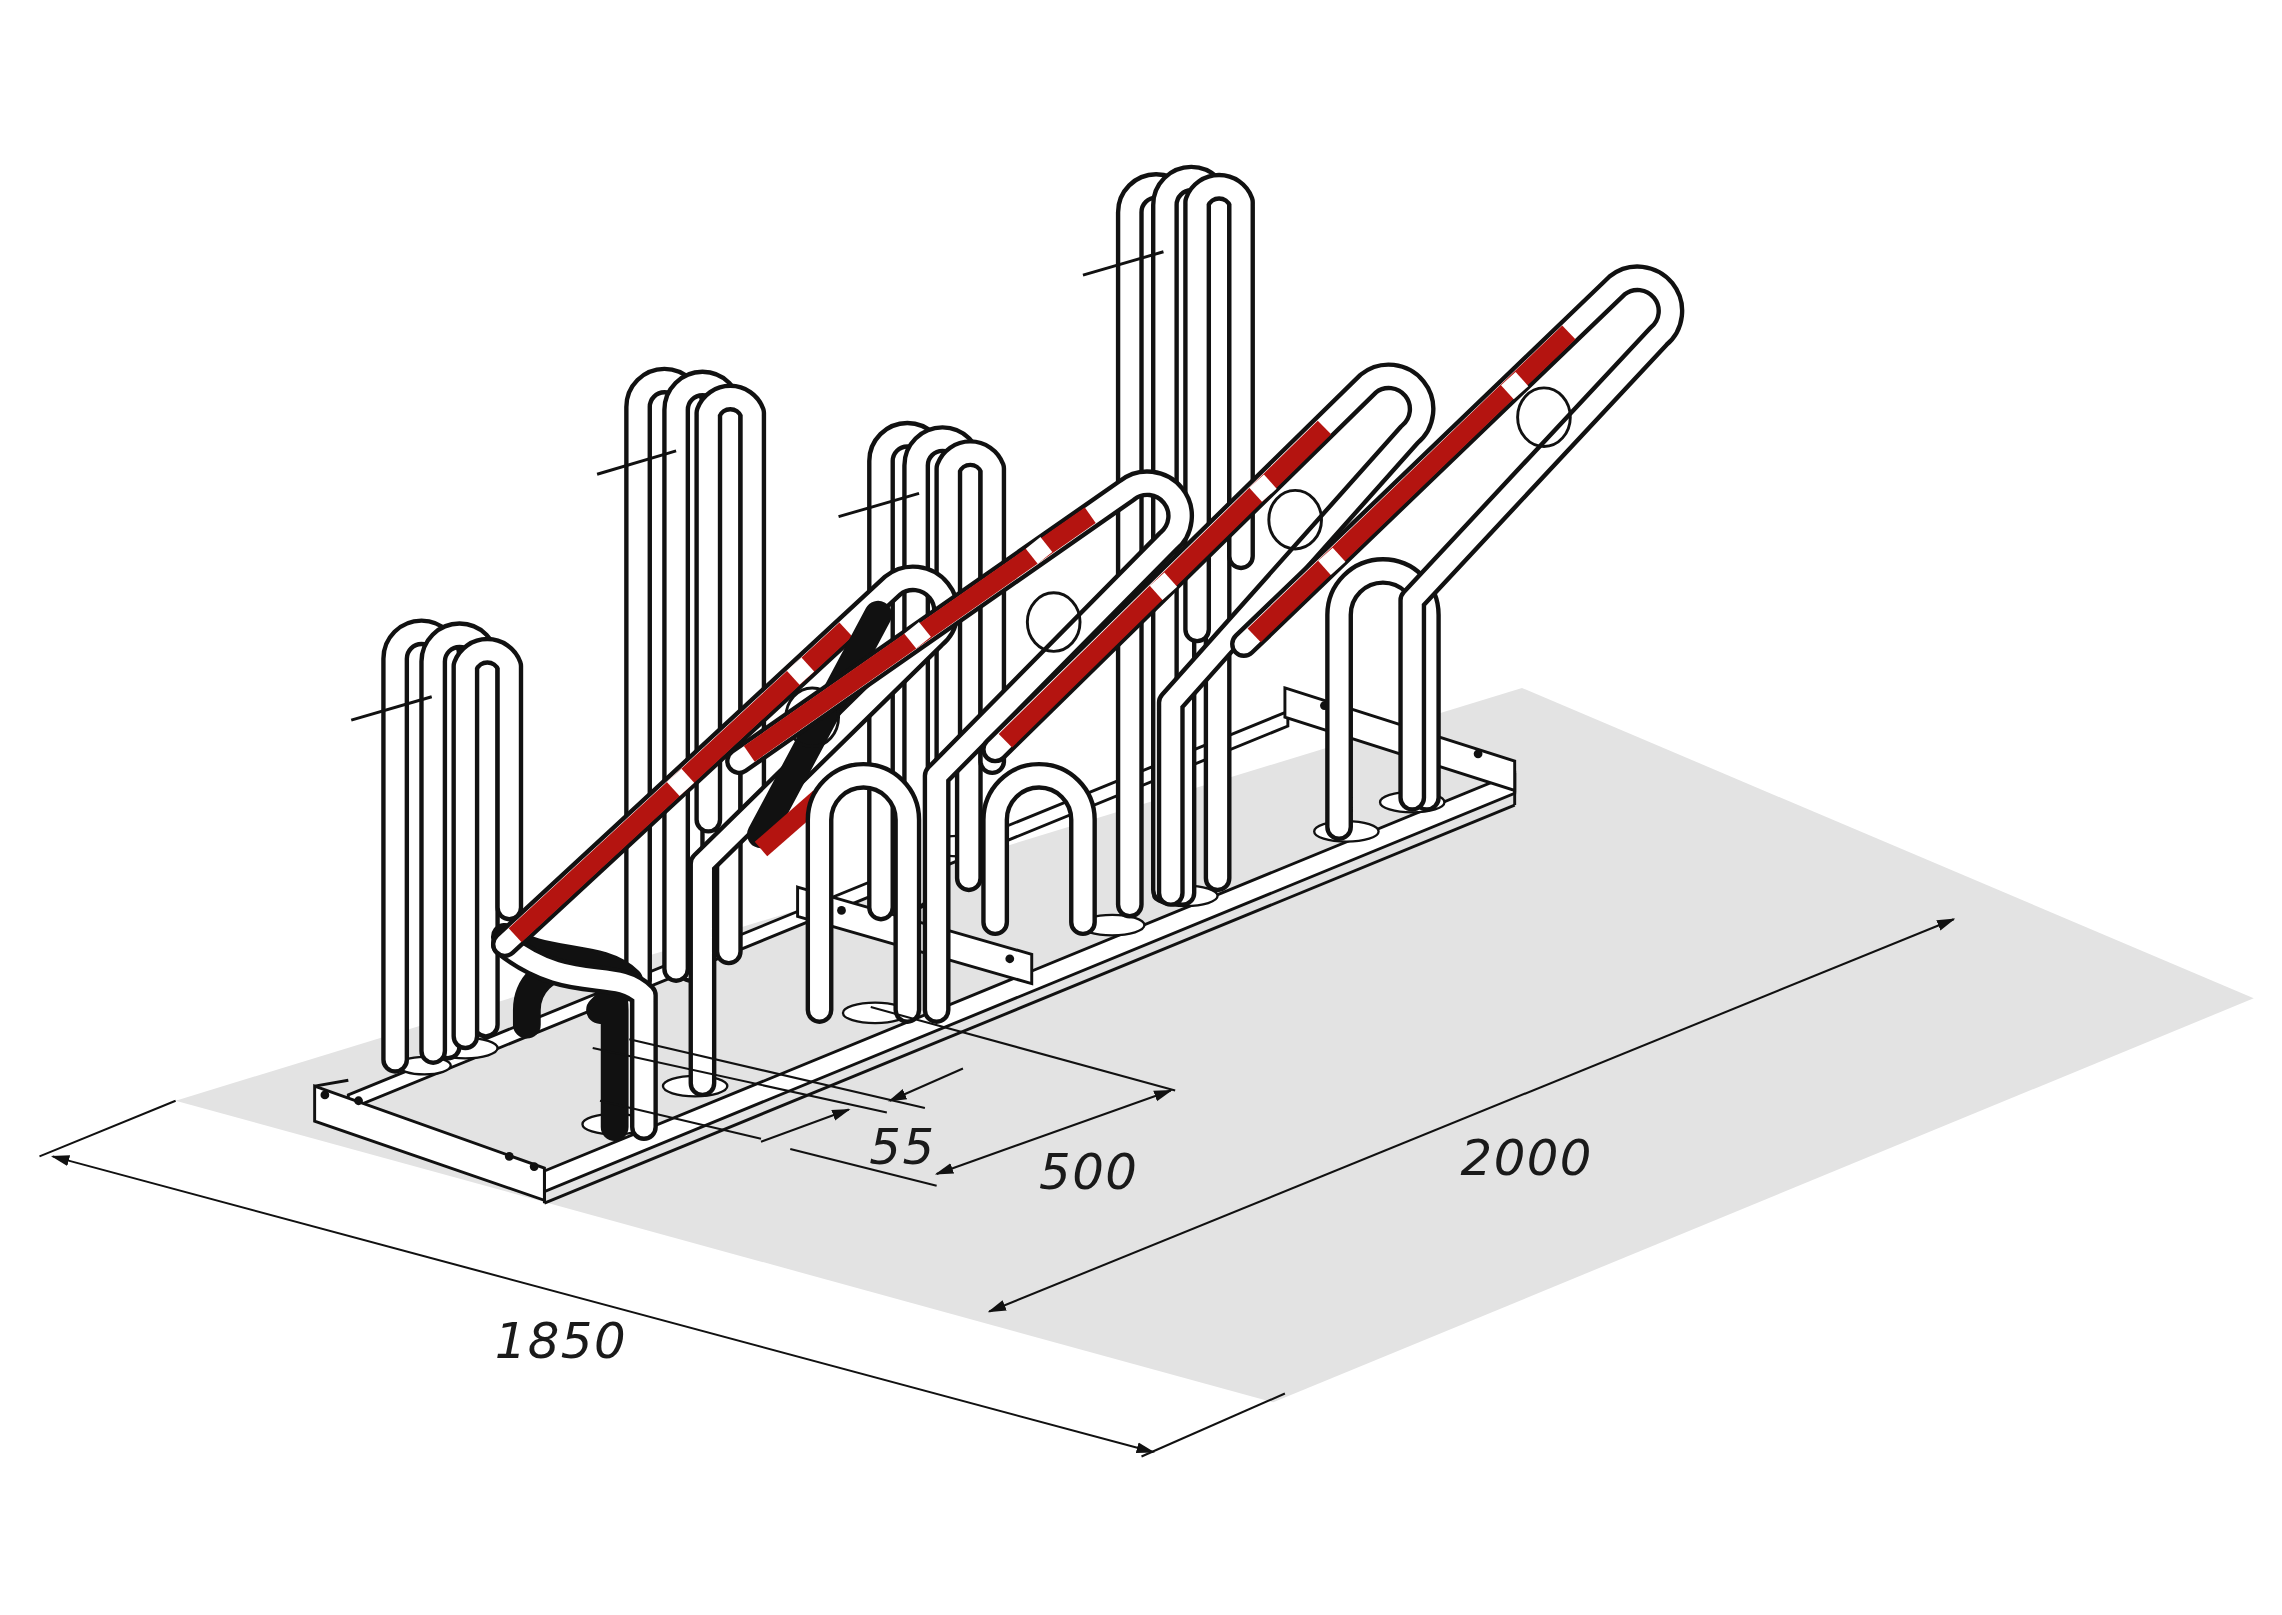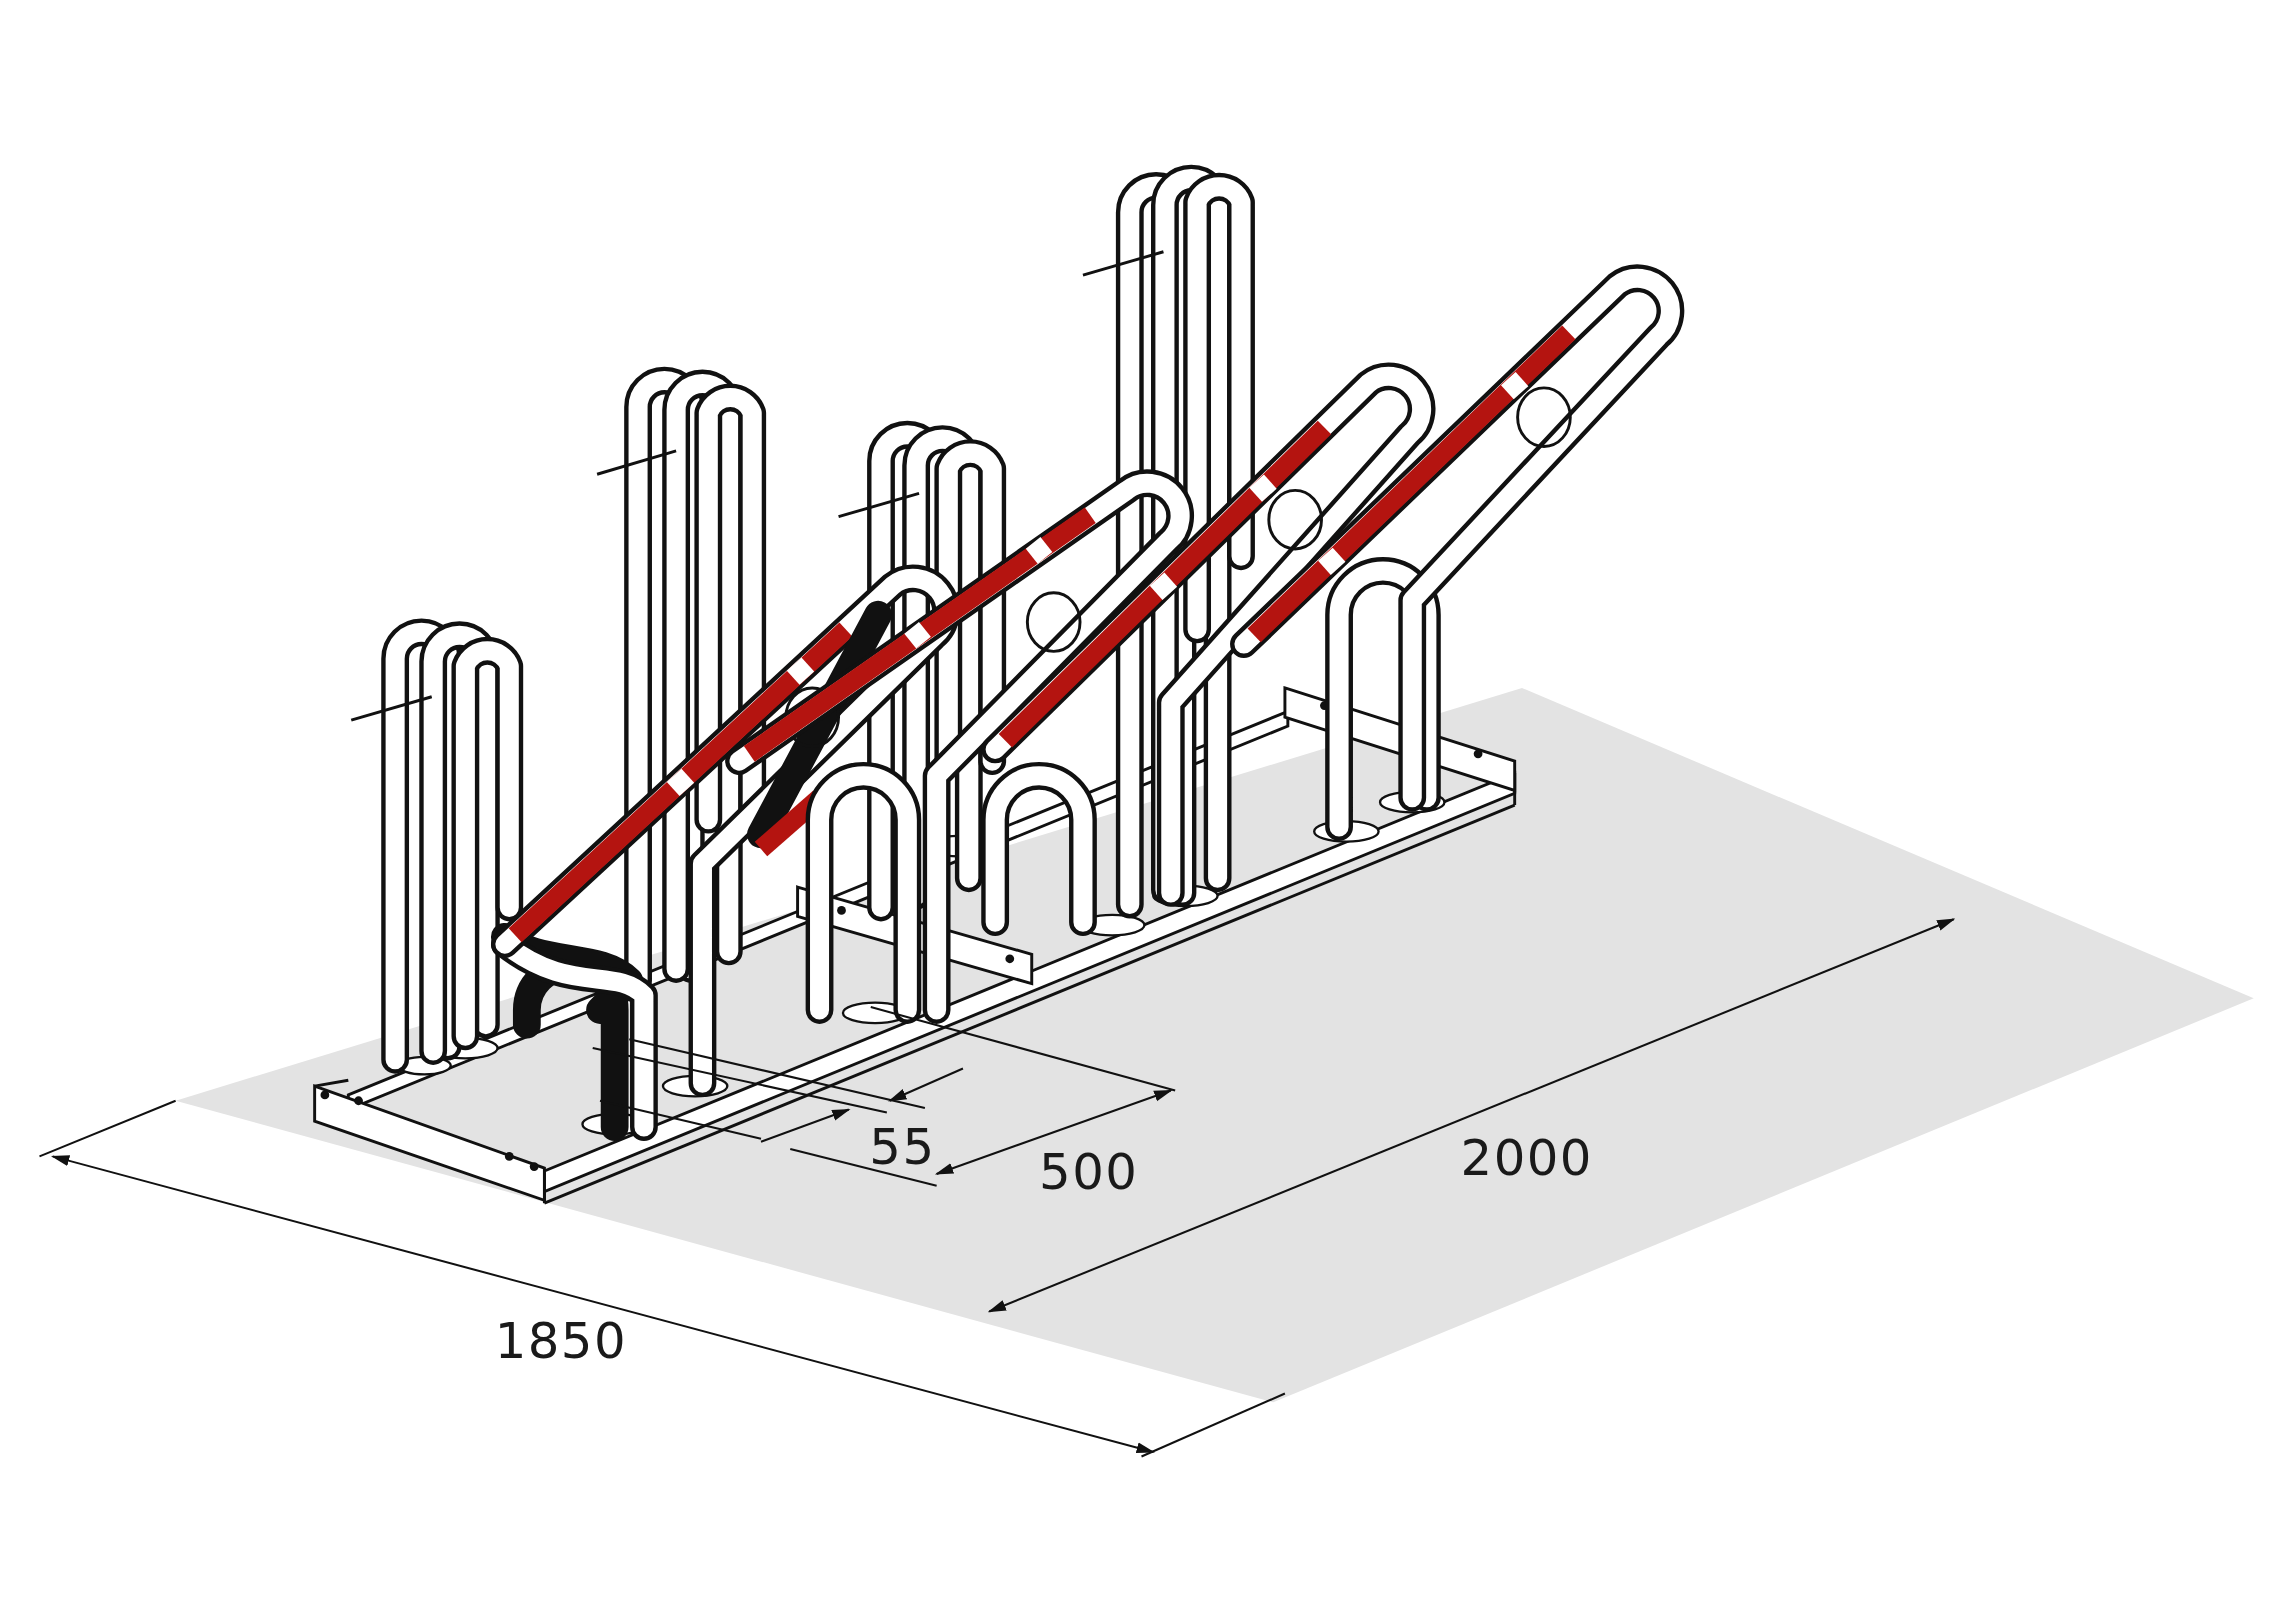--- a/index.html
+++ b/index.html
@@ -1,17 +1,17 @@
 <!DOCTYPE html>
 <html style="font-size:15px"><head>
 <meta charset="utf-8">
 <style>
   html,body{margin:0;padding:0;background:#ffffff;}
   body{width:2283px;height:1616px;overflow:hidden;font-family:"DejaVu Sans Condensed","DejaVu Sans",sans-serif;}
-  #stage{position:absolute;left:0;top:0;width:2283px;height:1616px;}
+  #stage{position:absolute;left:0;top:0;width:2283px;height:1616px;font-style:italic;}
   svg{display:block;}
   .tube{fill:none;stroke:#111;stroke-width:19;stroke-linecap:round;stroke-linejoin:round;}
   .tubein{fill:none;stroke:#fff;stroke-width:13;stroke-linecap:round;stroke-linejoin:round;}
   .redin{fill:none;stroke:#b41410;stroke-width:13;stroke-linecap:butt;}
   .line{fill:none;stroke:#111;stroke-width:2;}
   .thin{fill:none;stroke:#111;stroke-width:1.4;}
   .dim{font-family:"DejaVu Sans",sans-serif;font-size:34px;fill:#1a1a1a;letter-spacing:1px;}
 </style>
 </head>
 <body>

